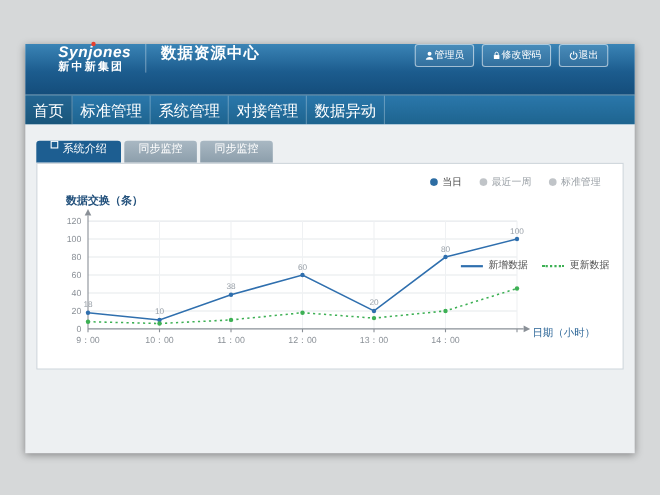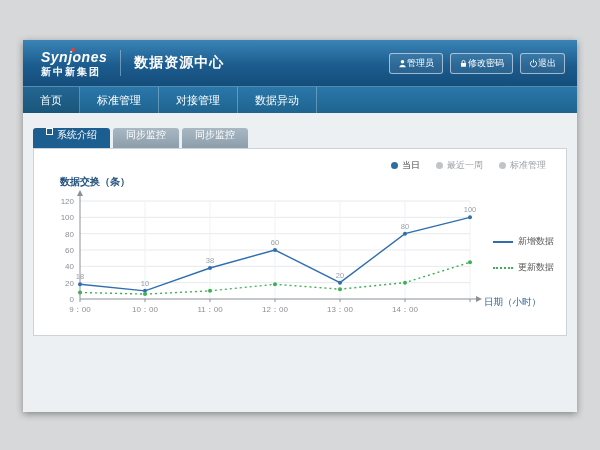--- a/index.html
+++ b/index.html
@@ -2,33 +2,33 @@
 <html><head>
 <meta charset="utf-8">
 <style>
   *{margin:0;padding:0;box-sizing:border-box}
   html,body{width:600px;height:450px}
   body{background:#d6d8d9;font-family:"Liberation Sans","DejaVu Sans",sans-serif;position:relative;overflow:hidden}
 
   .window{position:absolute;left:23px;top:40px;width:554px;height:372px;background:#edf0f2;box-shadow:0 2px 7px rgba(0,0,0,.38)}
 
   
-  .header{height:46px;background:linear-gradient(180deg,#3a84b6 0%,#1c5c8e 55%,#144d7b 100%);display:flex;align-items:center;padding:0 12px;position:relative}
+  .header{height:46px;background:linear-gradient(180deg,#3a84b6 0%,#1c5c8e 55%,#144d7b 100%);display:flex;align-items:flex-start;padding:0 24px;position:relative}
   .logo{position:relative;display:flex;flex-direction:column;line-height:1;margin-left:6px}
   .logo-text{color:#fff;font-size:14px;font-weight:bold;font-style:italic;letter-spacing:.5px;position:relative}
   .logo-dot{position:absolute;width:4px;height:4px;border-radius:50%;background:#e8402f;top:-2px;left:30px}
   .logo-sub{color:#fff;font-size:10px;font-weight:bold;letter-spacing:2px;margin-top:3px}
   .header-divider{width:1px;height:26px;background:rgba(255,255,255,.35);margin:0 13px}
   .app-title{color:#fff;font-size:14px;font-weight:bold;letter-spacing:1px}
   .header-actions{margin-left:auto;display:flex;gap:7px}
   .h-btn{display:flex;align-items:center;gap:0;border:1px solid rgba(255,255,255,.55);border-radius:3px;padding:3px 8px;color:#fff;font-size:9px;background:rgba(255,255,255,.08);cursor:pointer;white-space:nowrap}
 
   
   .navbar{height:27px;background:linear-gradient(180deg,#2a77ab,#1e648f);display:flex;border-top:1px solid rgba(255,255,255,.25)}
-  .nav-item{padding:0 17px;line-height:26px;font-size:11px;color:#fff;border-right:1px solid rgba(255,255,255,.28);cursor:pointer}
+  .nav-item{padding:0 7px;line-height:26px;font-size:14px;color:#fff;border-right:1px solid rgba(255,255,255,.28);cursor:pointer}
   .nav-item.active{background:rgba(0,0,0,.14)}
 
   
   .tabs{display:flex;gap:3px;padding:15px 0 0 10px}
   .tab{display:flex;align-items:flex-start;gap:4px;font-size:10px;color:#fff;padding:0 13px;height:20px;border-radius:3px 3px 0 0;cursor:pointer;background:linear-gradient(180deg,#a9b8c3,#8c9eab)}
   .tab.active{background:#1d5e91}
   .tab-icon{width:7px;height:7px;border:1px solid #fff;display:inline-block}
 
   
   .panel{position:relative;margin:0 10px;height:188px;background:#fff;border:1px solid #ccd4da}
@@ -36,21 +36,21 @@
   .filters{position:absolute;top:10px;right:20px;display:flex;gap:16px}
   .filter{display:flex;align-items:center;gap:4px;font-size:9px;color:#9aa0a6;cursor:pointer}
   .filter .dot{width:7px;height:7px;border-radius:50%;background:#c0c4c8}
   .filter.active{color:#444}
   .filter.active .dot{background:#2d6da3}
 
   .y-title{position:absolute;top:26px;left:26px;font-size:10px;color:#23517c;font-weight:bold}
   .chart{position:absolute;left:14px;top:40px}
   .x-title{position:absolute;left:450px;top:147px;font-size:9.5px;font-weight:normal;color:#2a6496;white-space:nowrap}
 
-  .series-legend{position:absolute;right:12px;top:86px;display:flex;flex-direction:column;gap:13px}
+  .series-legend{position:absolute;right:12px;top:86px;display:flex;flex-direction:row;gap:13px}
   .s-item{display:flex;align-items:center;gap:5px;font-size:9px;color:#555;cursor:pointer;white-space:nowrap}
   .s-line{width:20px;border-top:2px solid #2f6fae}
   .s-line.dotted{border-top:2px dotted #3db054}
 
   .remark{position:absolute;top:212px;left:24px;right:24px;font-size:9px;color:#a3a3a3;text-align:center;white-space:nowrap;overflow:hidden}
   .remark-label{color:#e0392e}
 </style>
 </head>
 <body>
 
@@ -85,20 +85,21 @@
             <line x1="5" y1="0.6" x2="5" y2="4.2" stroke="#fff" stroke-width="1.1"></line>
           </svg>
         <span>退出</span>
       </div>
     </div>
   </div>
 
   <div class="navbar">
     <div class="nav-item active">首页</div>
     <div class="nav-item">标准管理</div>
+    <div class="nav-item">系统管理</div>
     <div class="nav-item">对接管理</div>
     <div class="nav-item">数据异动</div>
   </div>
 
   <div class="tabs">
     <div class="tab active">
       <span class="tab-icon"></span>
       <span>系统介绍</span>
     </div>
     <div class="tab">

